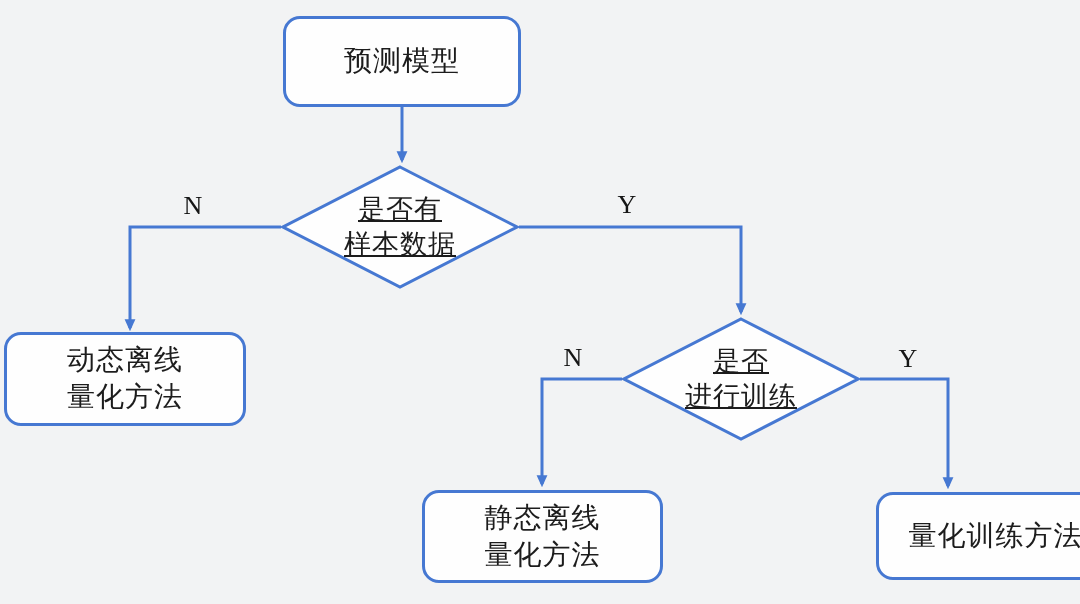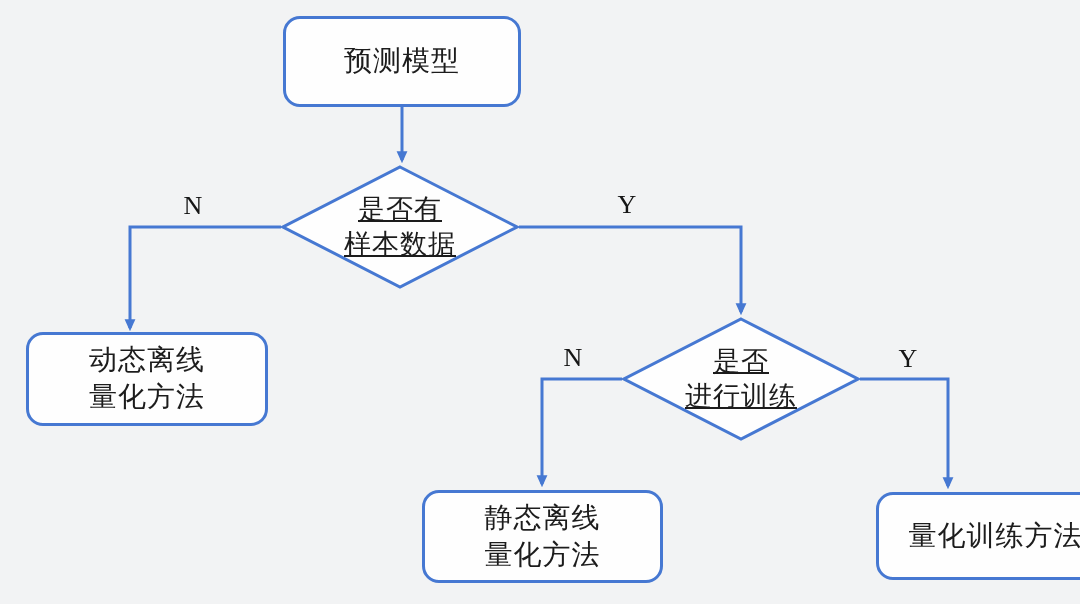--- a/index.html
+++ b/index.html
@@ -108,21 +108,21 @@
   </div>
 
   <div class="node diamond" style="left:622px; top:317px; width:238px; height:124px;align-items:center;">
     <svg class="diamond-shape" viewBox="0 0 238 124" preserveAspectRatio="none" xmlns="http://www.w3.org/2000/svg">
       <polygon points="119,2 236,62 119,122 2,62"></polygon>
     </svg>
     <span class="node-label">是否
 进行训练</span>
   </div>
 
-  <div class="node rect" style="left:26px; top:332px; width:242px; height:94px;">
+  <div class="node rect" style="left:4px; top:332px; width:242px; height:94px;">
     <span class="node-label">动态离线
 量化方法</span>
   </div>
 
   <div class="node rect" style="left:422px; top:490px; width:241px; height:93px;">
     <span class="node-label">静态离线
 量化方法</span>
   </div>
 
   <div class="node rect" style="left:828px; top:492px; width:239px; height:88px;margin-left:48px;">

